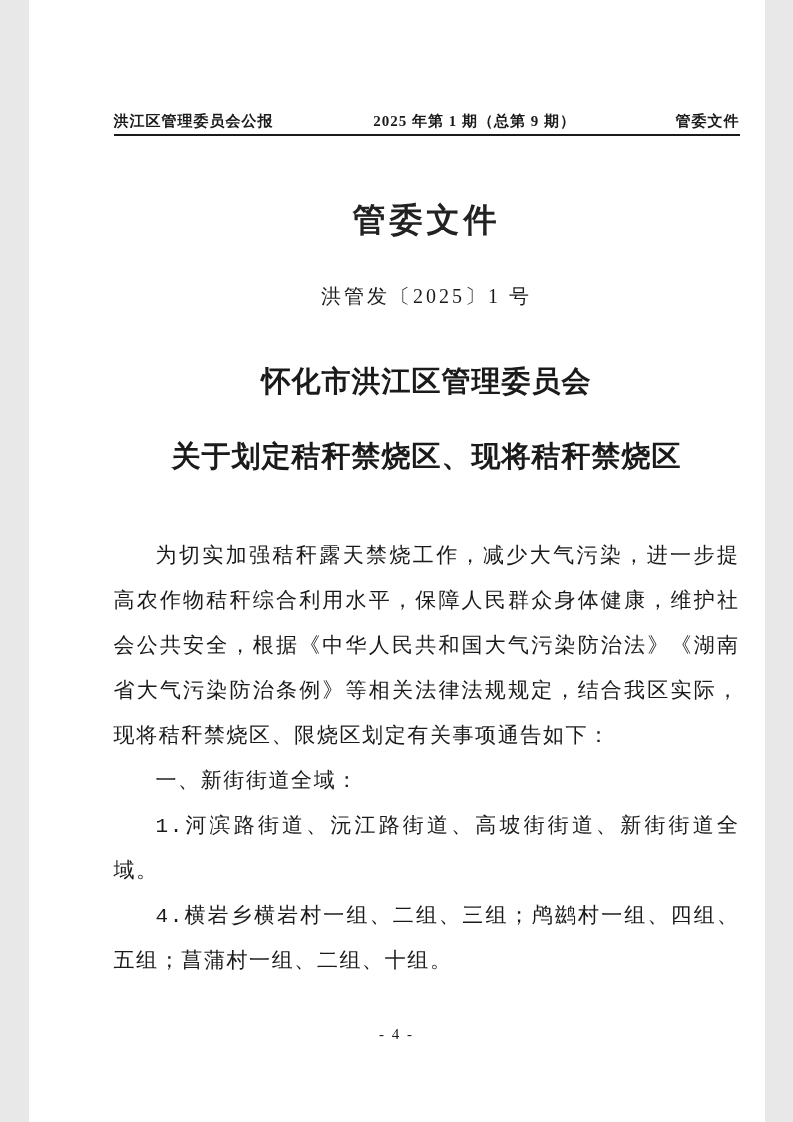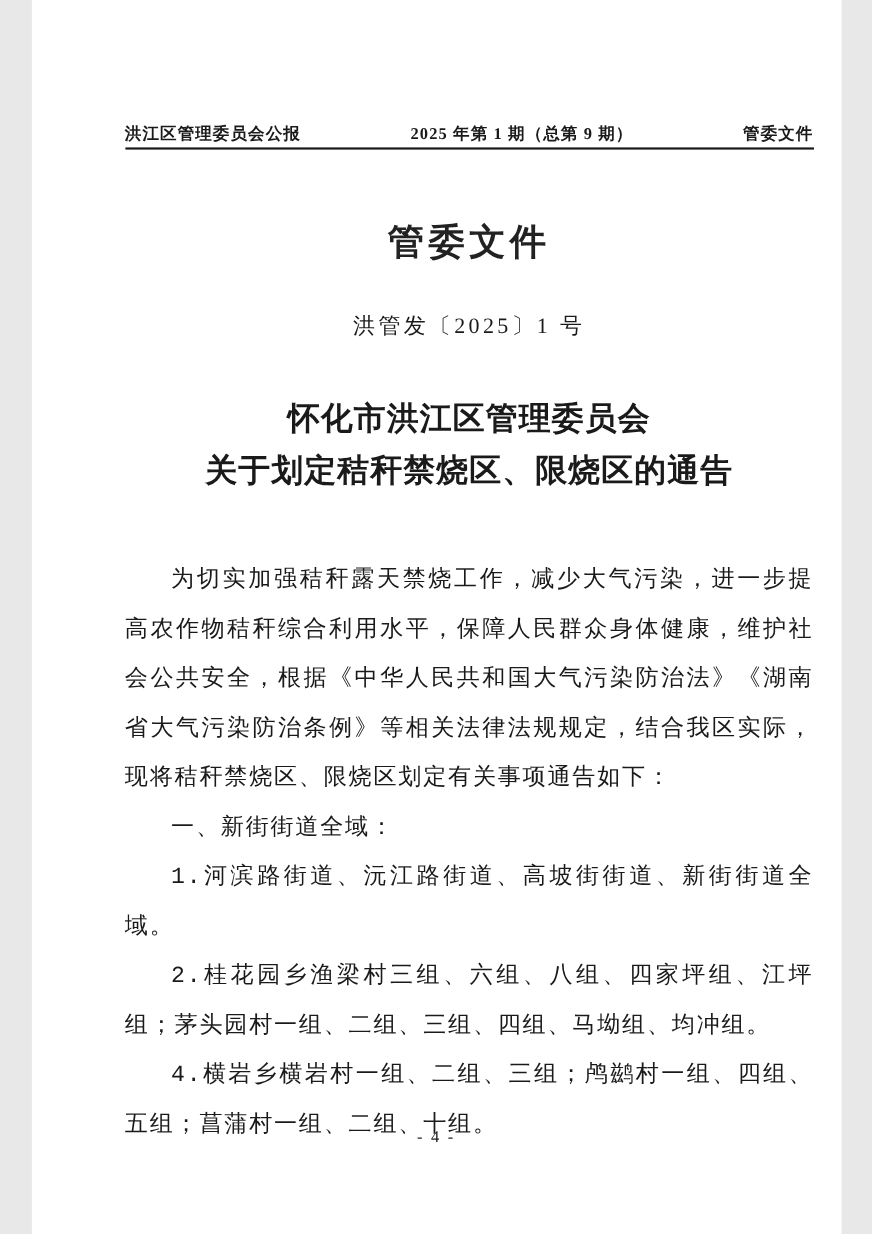--- a/index.html
+++ b/index.html
@@ -49,21 +49,21 @@
     font-weight: normal;
   }
   .doc-title {
     margin-top: 48px;
     text-align: center;
     font-weight: bold;
     font-size: 29px;
     line-height: 47px;
     letter-spacing: 1px;
   }
-  .doc-title .title-line { display: block; }
+  .doc-title .title-line { display: block; margin-top: 28px; }
   .body-text {
     margin-top: 54px;
     font-size: 21px;
     line-height: 45px;
     text-align: justify;
     letter-spacing: 1.6px;
     font-family: Liberation Mono, monospace;
   }
   .body-text p { text-indent: 2em; }
   .footer {
@@ -88,28 +88,27 @@
       <span class="hdr-center">2025 年第 1 期（总第 9 期）</span>
       <span class="hdr-right">管委文件</span>
     </div>
 
     <h1 class="section-heading">管委文件</h1>
 
     <div class="doc-number">洪管发〔2025〕1 号</div>
 
     <h2 class="doc-title">
       <span class="title-line">怀化市洪江区管理委员会</span>
-      <span class="title-line">关于划定秸秆禁烧区、限烧区的通告</span>
+      <span class="title-line">关于划定秸秆禁烧区、现将秸秆禁烧区</span>
     </h2>
 
     <div class="body-text">
       <p>为切实加强秸秆露天禁烧工作，减少大气污染，进一步提高农作物秸秆综合利用水平，保障人民群众身体健康，维护社会公共安全，根据《中华人民共和国大气污染防治法》《湖南省大气污染防治条例》等相关法律法规规定，结合我区实际，现将秸秆禁烧区、限烧区划定有关事项通告如下：</p>
       <p>一、新街街道全域：</p>
       <p>1.河滨路街道、沅江路街道、高坡街街道、新街街道全域。</p>
-      <p>2.桂花园乡渔梁村三组、六组、八组、四家坪组、江坪组；茅头园村一组、二组、三组、四组、马坳组、均冲组。</p>
       <p>4.横岩乡横岩村一组、二组、三组；鸬鹚村一组、四组、五组；菖蒲村一组、二组、十组。</p>
     </div>
 
   </div>
 
   <div class="footer">
     <span>- 4 -</span>
   </div>
 </div>
 

